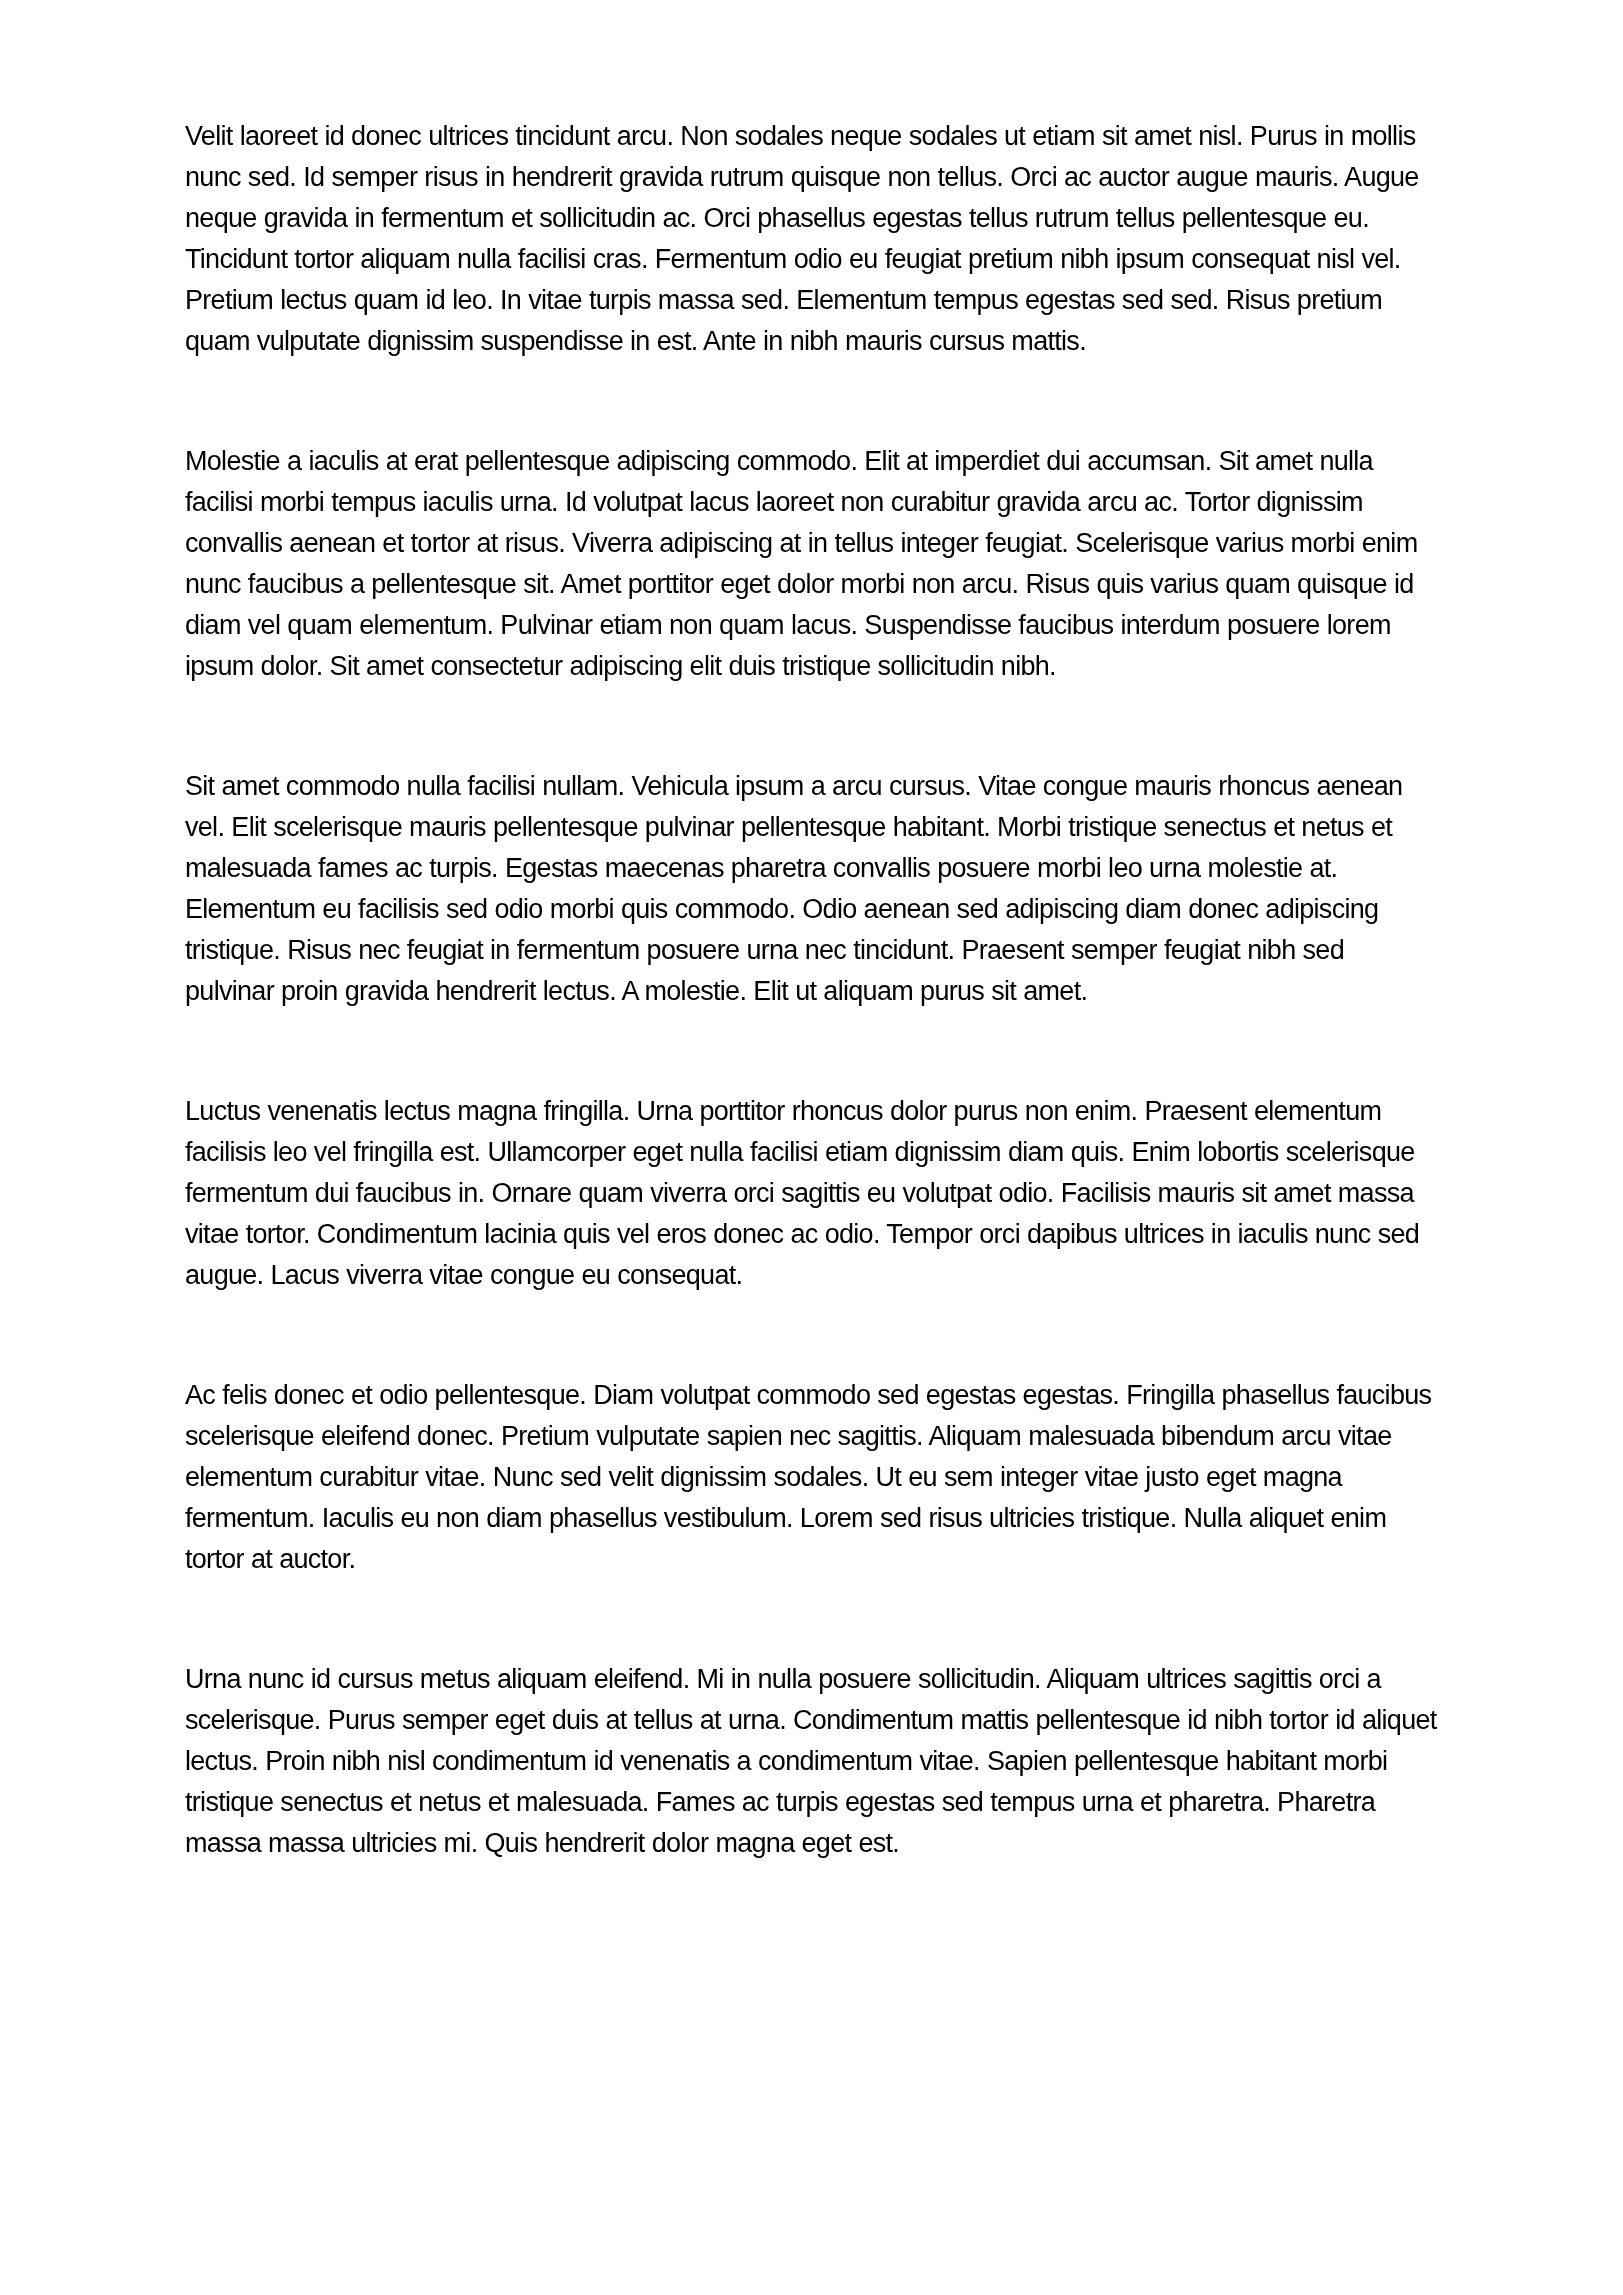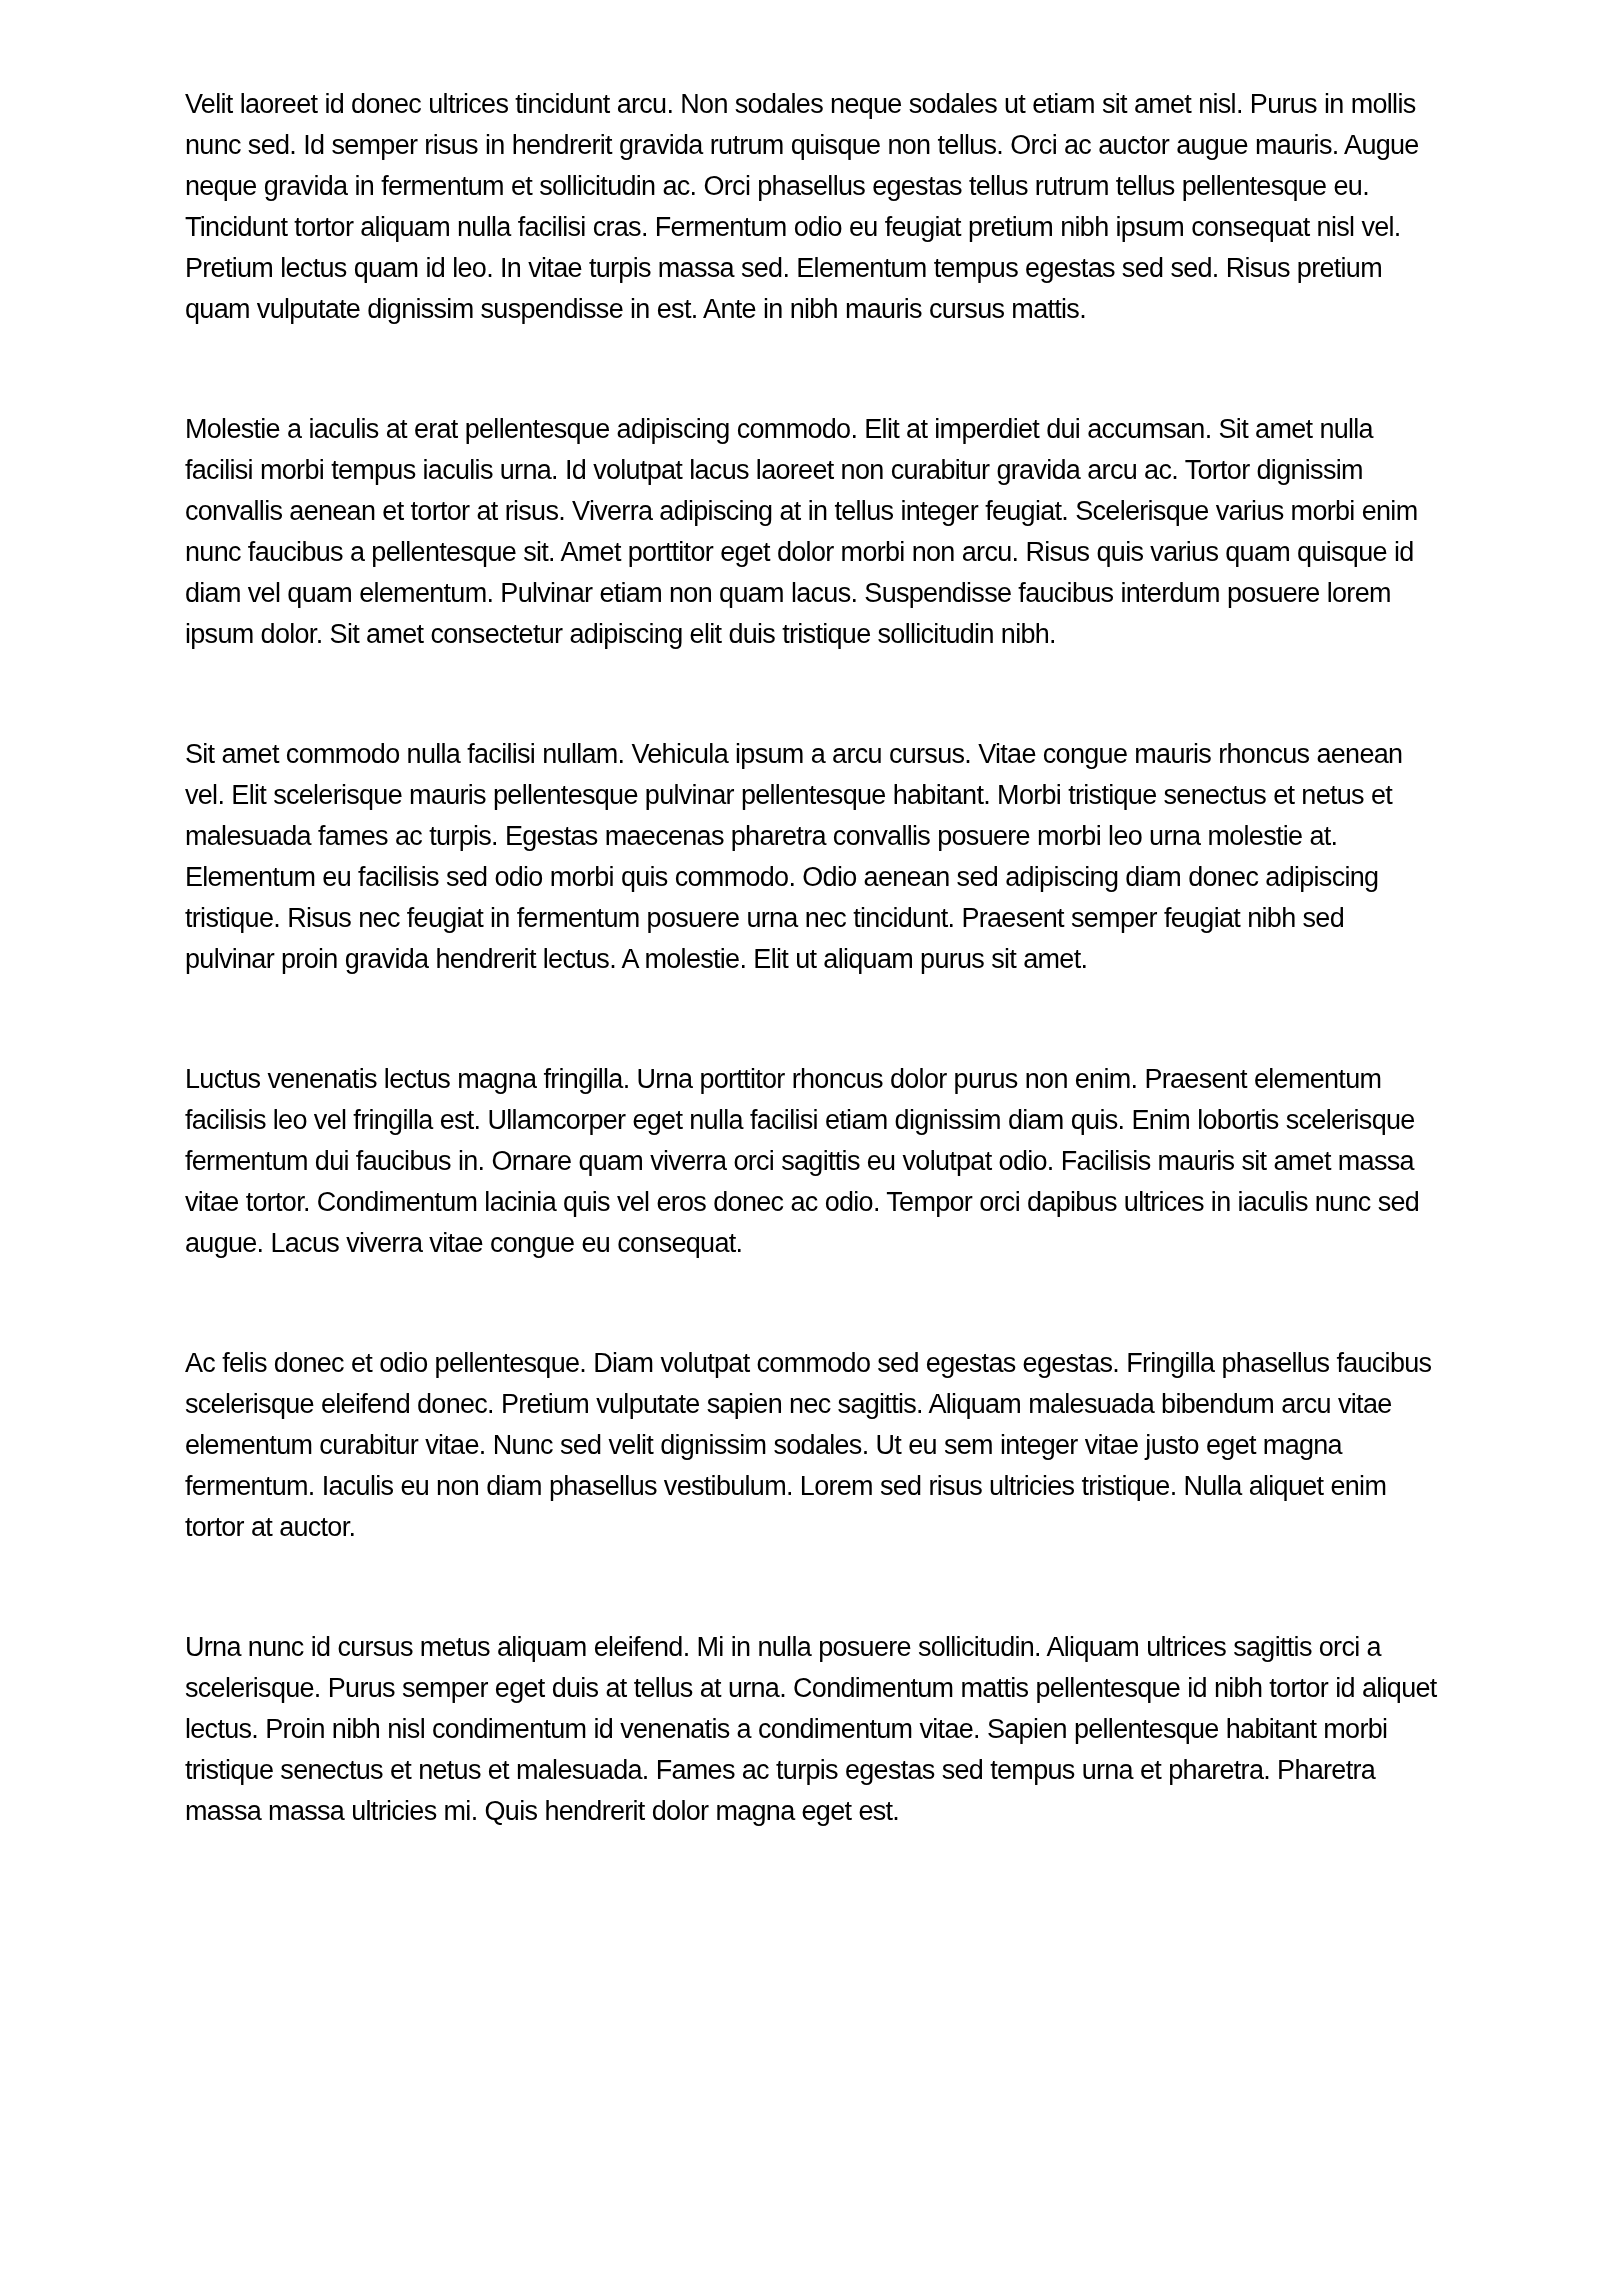--- a/index.html
+++ b/index.html
@@ -11,21 +11,21 @@
     height: 2295px;
     background: #ffffff;
     font-family: "Liberation Sans", "DejaVu Sans", sans-serif;
     overflow: hidden;
   }
   .page {
     box-sizing: border-box;
     width: 1623px;
     height: 2295px;
     background: #ffffff;
-    padding: 84px 185px 0 185px;
+    padding: 116px 185px 0 185px;
   }
   .page p {
     margin: 0 0 79px 0;
     font-size: 27px;
     line-height: 41px;
     letter-spacing: -0.7px;
     color: #000000;
     text-align: left;
     word-spacing: 0.3px;
   }

